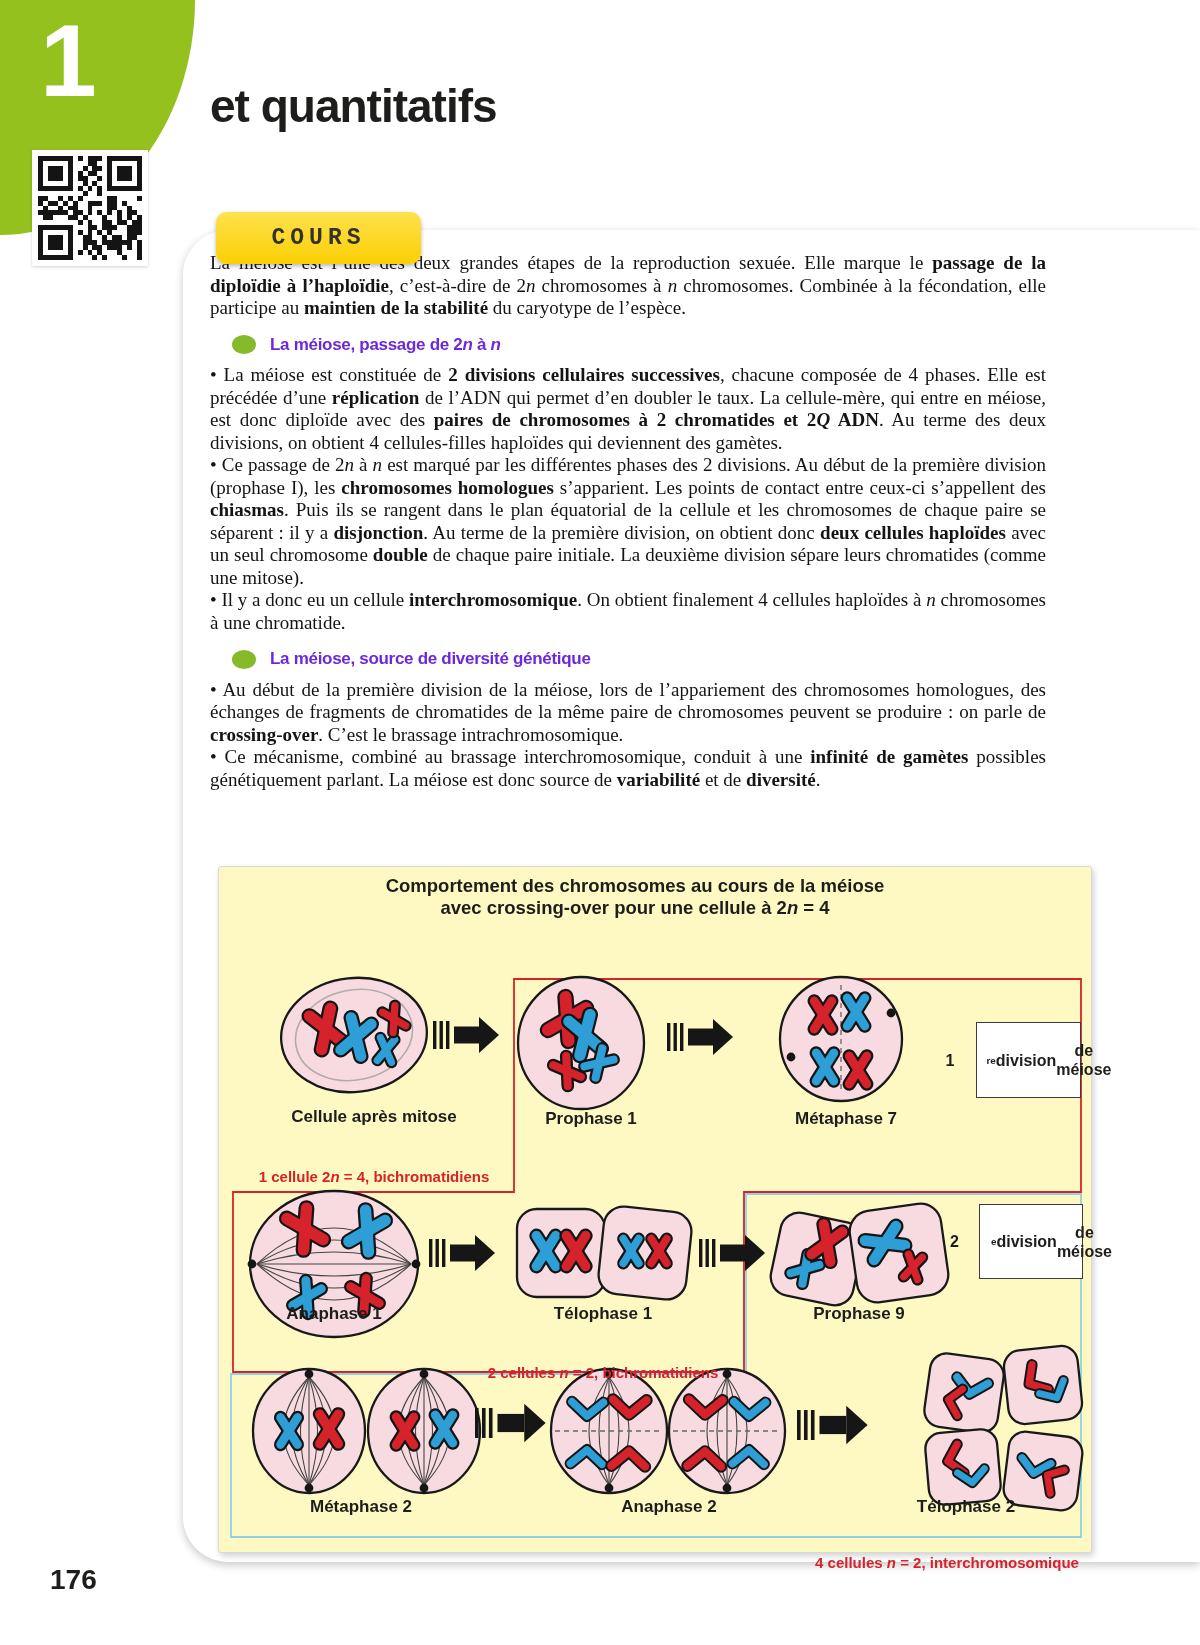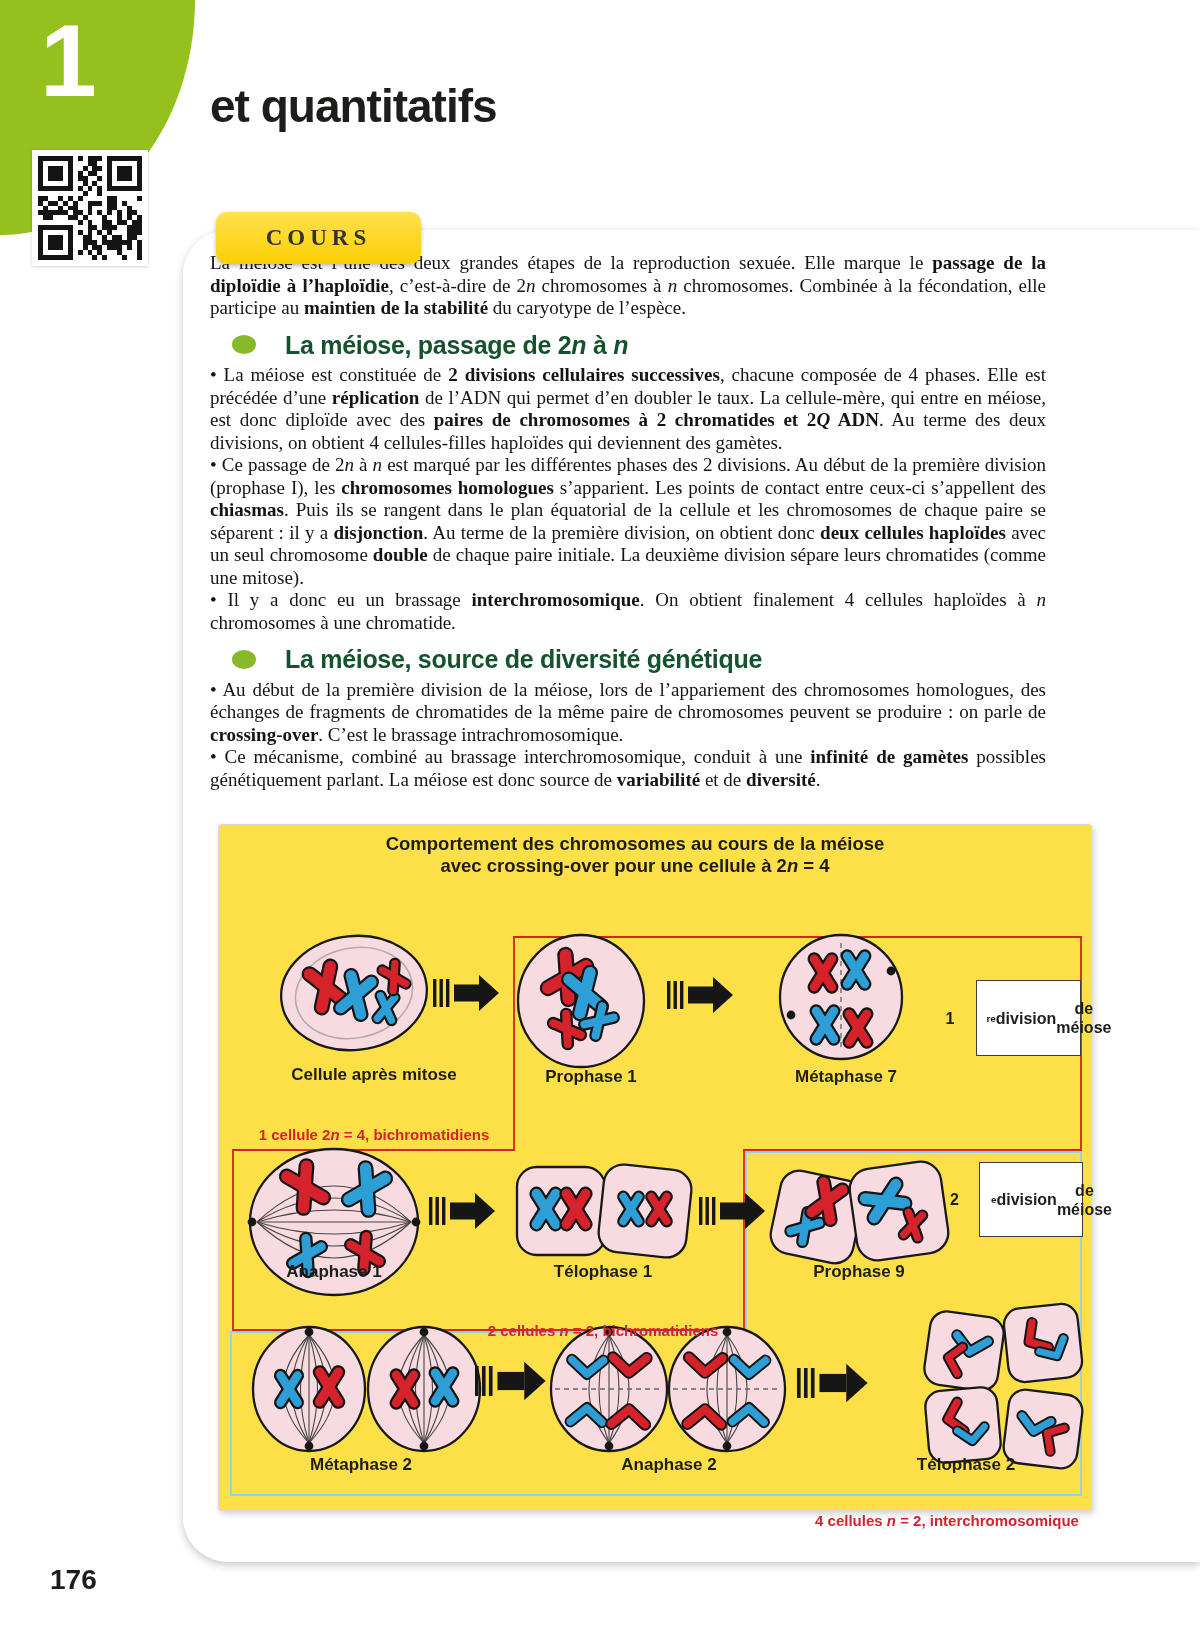--- a/index.html
+++ b/index.html
@@ -19,32 +19,32 @@
 
   h1.title{position:absolute;left:210px;top:24px;margin:0;font-size:46px;line-height:55px;
       font-weight:bold;letter-spacing:-1px;color:#1d1d1b;}
 
   .card{position:absolute;left:183px;top:230px;width:1017px;height:1332px;background:#fff;
       border-radius:45px 0 0 45px;box-shadow:0 3px 9px rgba(0,0,0,.22);z-index:1;}
 
   .badge{position:absolute;left:216px;top:212px;width:205px;height:52px;z-index:3;
       background:linear-gradient(#ffe14d,#fbcf04);border-radius:11px;
       display:flex;align-items:center;justify-content:center;
-      font-family:Liberation Serif, serif;font-weight:bold;font-size:23px;
+      font-family:Liberation Mono, monospace;font-weight:bold;font-size:23px;
       letter-spacing:5px;color:#33332a;box-shadow:0 2px 4px rgba(0,0,0,.28);}
 
   .textblock{position:absolute;left:27px;top:22px;width:836px;
       font-family:"Liberation Serif",serif;font-size:19px;line-height:22.5px;color:#141414;}
   .textblock p{margin:0;text-align:justify;}
-  .h-sec{display:flex;align-items:center;gap:29px;margin:14px 0 8px 22px;
-      font-family:"Liberation Sans",sans-serif;font-weight:bold;font-size:25px;
-      letter-spacing:-0.3px;color:#14532d;}
+  .h-sec{display:flex;align-items:center;gap:14px;margin:14px 0 8px 22px;
+      font-family:"Liberation Sans",sans-serif;font-weight:bold;font-size:17px;
+      letter-spacing:-0.3px;color:#6d28d9;}
   .bullet{width:24px;height:19px;border-radius:50%;background:#87ba2b;flex:0 0 auto;}
 
-  .figcard{position:absolute;left:35px;top:594px;width:872px;height:685px;background:#fde047;
+  .figcard{position:absolute;left:35px;top:636px;width:872px;height:685px;background:#fef9c3;
       border:1px solid #d9d9d9;border-radius:3px;box-shadow:2px 3px 6px rgba(0,0,0,.18);}
   .figcard svg{position:absolute;left:0;top:0;}
   .figtitle{position:absolute;left:0;top:8px;width:100%;padding-right:40px;box-sizing:border-box;
       text-align:center;font-weight:bold;font-size:18.5px;line-height:22px;color:#1d1d1b;}
   .fig-label{position:absolute;transform:translateX(-50%);font-weight:bold;font-size:17px;
       white-space:nowrap;color:#1d1d1b;}
   .fig-cap{position:absolute;transform:translateX(-50%);font-weight:bold;font-size:15px;
       white-space:nowrap;color:#d6232b;margin-top:36px;}
   .divbox{position:absolute;background:#fff;border:1.5px solid #3c3c3c;
       display:flex;align-items:center;justify-content:center;text-align:center;
@@ -509,21 +509,21 @@
 <div class="card">
   <div class="textblock">
     <p><span>La méiose est l’une des deux grandes étapes de la reproduction sexuée. Elle marque le </span><span style="font-weight: bold;">passage de la diploïdie à l’haploïdie</span><span>, c’est-à-dire de 2</span><span style="font-style: italic;">n</span><span> chromosomes à </span><span style="font-style: italic;">n</span><span> chromosomes. Combinée à la fécondation, elle participe au </span><span style="font-weight: bold;">maintien de la stabilité</span><span> du caryotype de l’espèce.</span></p>
 
     <div class="h-sec">
       <span class="bullet"></span>
       <span><span>La méiose, passage de 2</span><span style="font-style: italic;">n</span><span> à </span><span style="font-style: italic;">n</span></span>
     </div>
     <p><span>• La méiose est constituée de </span><span style="font-weight: bold;">2 divisions cellulaires successives</span><span>, chacune composée de 4 phases. Elle est précédée d’une </span><span style="font-weight: bold;">réplication</span><span> de l’ADN qui permet d’en doubler le taux. La cellule-mère, qui entre en méiose, est donc diploïde avec des </span><span style="font-weight: bold;">paires de chromosomes à 2 chromatides et 2</span><span style="font-weight: bold; font-style: italic;">Q</span><span style="font-weight: bold;"> ADN</span><span>. Au terme des deux divisions, on obtient 4 cellules-filles haploïdes qui deviennent des gamètes.</span></p>
     <p><span>• Ce passage de 2</span><span style="font-style: italic;">n</span><span> à </span><span style="font-style: italic;">n</span><span> est marqué par les différentes phases des 2 divisions. Au début de la première division (prophase I), les </span><span style="font-weight: bold;">chromosomes homologues</span><span> s’apparient. Les points de contact entre ceux-ci s’appellent des </span><span style="font-weight: bold;">chiasmas</span><span>. Puis ils se rangent dans le plan équatorial de la cellule et les chromosomes de chaque paire se séparent : il y a </span><span style="font-weight: bold;">disjonction</span><span>. Au terme de la première division, on obtient donc </span><span style="font-weight: bold;">deux cellules haploïdes</span><span> avec un seul chromosome </span><span style="font-weight: bold;">double</span><span> de chaque paire initiale. La deuxième division sépare leurs chromatides (comme une mitose).</span></p>
-    <p><span>• Il y a donc eu un brassage </span><span style="font-weight: bold;">interchromosomique</span><span>. On obtient finalement 4 cellules haploïdes à </span><span style="font-style: italic;">n</span><span> chromosomes à une chromatide.</span></p>
+    <p><span>• Il y a donc eu un cellule </span><span style="font-weight: bold;">interchromosomique</span><span>. On obtient finalement 4 cellules haploïdes à </span><span style="font-style: italic;">n</span><span> chromosomes à une chromatide.</span></p>
 
     <div class="h-sec">
       <span class="bullet"></span>
       <span><span>La méiose, source de diversité génétique</span></span>
     </div>
     <p><span>• Au début de la première division de la méiose, lors de l’appariement des chromosomes homologues, des échanges de fragments de chromatides de la même paire de chromosomes peuvent se produire : on parle de </span><span style="font-weight: bold;">crossing-over</span><span>. C’est le </span><span style="font-weight: normal;">brassage intrachromosomique</span><span>.</span></p>
     <p><span>• Ce mécanisme, combiné au brassage interchromosomique, conduit à une </span><span style="font-weight: bold;">infinité de gamètes</span><span> possibles génétiquement parlant. La méiose est donc source de </span><span style="font-weight: bold;">variabilité</span><span> et de </span><span style="font-weight: bold;">diversité</span><span>.</span></p>
   </div>
 
   <div class="figcard">

